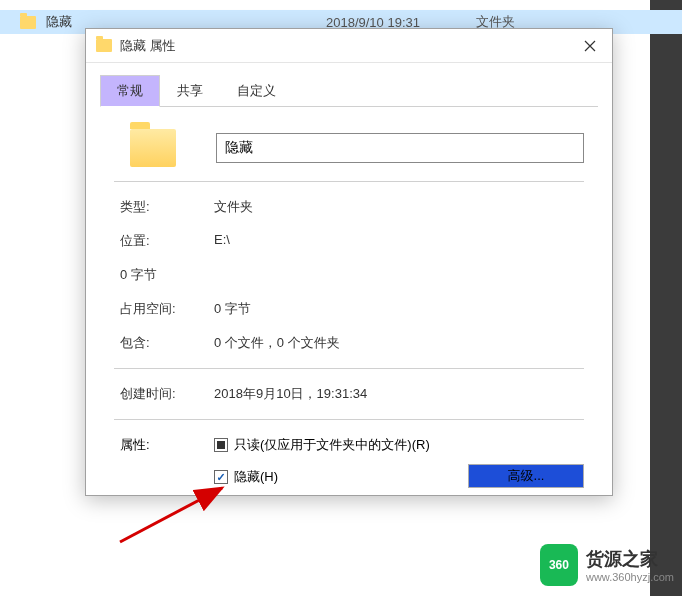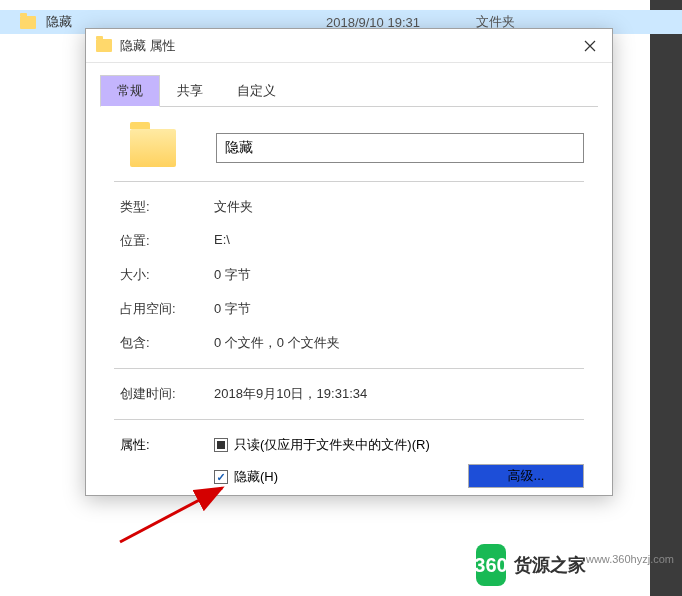--- a/index.html
+++ b/index.html
@@ -46,22 +46,22 @@
     .sq { width: 14px; height: 14px; border: 1px solid #666; display:inline-flex; align-items:center; justify-content:center; background:#fff; }
     .sq.filled::after { content:''; width:8px; height:8px; background:#333; }
     .sq.checked::after { content:'✓'; font-size: 11px; color:#1a5fb4; font-weight:bold; line-height:1; }
     .adv-btn { position:absolute; right: 0; top: -4px; width: 116px; height: 24px; border: 1px solid #adadad; background: #1d4ed8; cursor:pointer; }
     
     
     .arrow { position:absolute; left: 112px; top: 470px; pointer-events:none; }
     
     
     .wm { position:absolute; right: 8px; bottom: 10px; display:flex; align-items:center; gap: 8px; }
-    .wm-badge { width: 30px; height: 42px; background:#19b955; border-radius:8px; color:#fff; font-weight:bold; font-size:20px; display:flex; align-items:center; justify-content:center; }
-    .wm-txt { display:flex; }
+    .wm-badge { width: 38px; height: 42px; background:#19b955; border-radius:8px; color:#fff; font-weight:bold; font-size:12px; display:flex; align-items:center; justify-content:center; }
+    .wm-txt { display:flex; flex-direction:column; }
     .wm-txt .l1 { font-size:18px; font-weight:600; color:#333; }
     .wm-txt .l2 { font-size:11px; color:#888; }
     
     
     .edge { position:absolute; right:0; top:0; bottom:0; width:32px; background:#3b3b3b; }
   </style>
 </head>
 <body>
 
 <div class="edge"></div>
@@ -100,21 +100,20 @@
 
       <div class="kv">
           <span class="k">类型:</span>
           <span class="v">文件夹</span>
         </div>
       <div class="kv">
           <span class="k">位置:</span>
           <span class="v">E:\</span>
         </div>
       <div class="kv">
-          <span class="k">大小:</span>
           <span class="v">0 字节</span>
         </div>
       <div class="kv">
           <span class="k">占用空间:</span>
           <span class="v">0 字节</span>
         </div>
       <div class="kv">
           <span class="k">包含:</span>
           <span class="v">0 个文件，0 个文件夹</span>
         </div>

